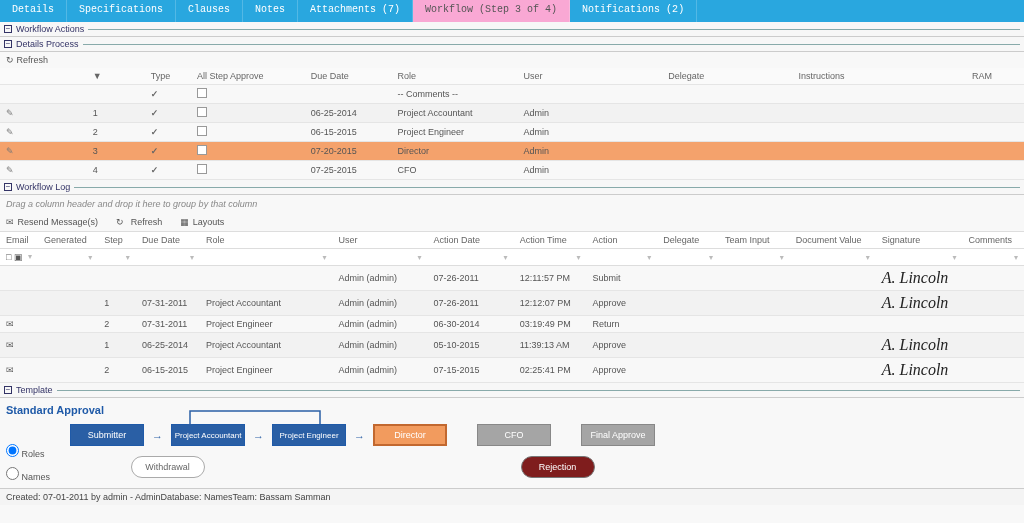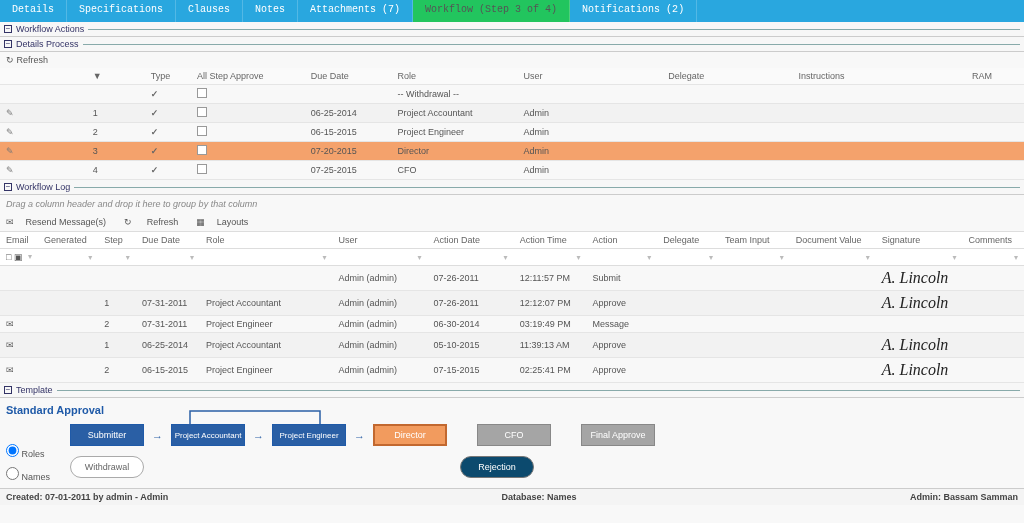--- a/index.html
+++ b/index.html
@@ -1,56 +1,56 @@
 <!DOCTYPE html>
 <html><head>
 <meta charset="utf-8">
 <style>
 * { box-sizing: border-box; margin: 0; padding: 0; }
 body { font-family: Arial, sans-serif; font-size: 10px; color: #555; background: #f8f8f8; width: 1024px; }
 .tabs { display: flex; background: #29a7df; height: 22px; font-family: Liberation Mono, monospace; }
 .tab { padding: 4px 12px; color: #fff; font-size: 10px; cursor: pointer; border-right: 1px solid rgba(255,255,255,0.2); }
-.tab.active { background: #22c55e; color: #555; }
+.tab.active { background: #f9a8d4; color: #555; }
 .panel-title { background: #f7f7f7; border-bottom: 1px solid #ccc; padding: 2px 4px; font-size: 9px; color: #336; display: flex; align-items: center; gap: 4px; }
 .panel-title .line { flex: 1; height: 1px; background: #8aa; }
 .toggle-icon { width: 8px; height: 8px; border: 1px solid #336; display: inline-flex; align-items: center; justify-content: center; font-size: 8px; line-height: 6px; }
 .toolbar { padding: 3px 6px; font-size: 9px; display: flex; gap: 14px; align-items: center; color: #555; }
 .refresh-icon::before { content: "↻"; margin-right: 3px; }
 table { border-collapse: collapse; width: 100%; font-size: 9px; }
 th, td { text-align: left; padding: 3px 6px; border-bottom: 1px solid #e5e5e5; white-space: nowrap; overflow: hidden; }
 th { background: #fafafa; font-weight: normal; color: #666; }
 .actions-table td:first-child { width: 60px; }
 .check::before { content: "✓"; color: #666; font-weight: bold; }
 .checkbox { width: 10px; height: 10px; border: 1px solid #999; display: inline-block; background: #fff; }
 .pencil::before { content: "✎"; color: #777; }
 tr.alt { background: #f2f2f2; }
 tr.highlight { background: #f4a26c; }
 .drag-hint { padding: 4px 6px; font-size: 9px; font-style: italic; color: #888; }
 .log-toolbar { display: flex; gap: 18px; padding: 4px 6px; font-size: 9px; align-items: center; border-bottom: 1px solid #ddd; }
-.log-toolbar .item { display: flex; align-items: center; gap: 12px; cursor: pointer; }
+.log-toolbar .item { display: flex; align-items: center; gap: 4px; cursor: pointer; }
 .env-icon::before { content: "✉"; }
 .grid-icon::before { content: "▦"; }
 .filter-row td, .header-row th { background: #fff; border-bottom: 1px solid #ddd; }
 .filter-funnel { float: right; color: #bbb; font-size: 8px; }
 .filter-funnel::before { content:"▾"; }
 .sig { font-family: "Brush Script MT", cursive; font-size: 16px; color: #222; font-style: italic; }
 .template-section { padding: 6px; }
 .std-approval { color: #1f5aa8; font-size: 11px; font-weight: bold; margin-bottom: 8px; }
 .wf-diagram { display: flex; align-items: flex-start; gap: 20px; }
 .radios { display: flex; flex-direction: column; gap: 8px; font-size: 9px; margin-top: 20px; justify-content: space-between; }
 .flow { display: flex; flex-direction: column; gap: 10px; }
-.flow-row { display: flex; align-items: center; gap: 8px; }
+.flow-row { display: flex; align-items: center; gap: 8px; justify-content: center; }
 .node { min-width: 74px; height: 22px; display: flex; align-items: center; justify-content: center; font-size: 9px; color: #fff; border: 1px solid #1f5aa8; }
 .node.blue { background: #2a5fa5; }
 .node.orange { background: #f29b5e; border: 2px solid #c2682f; }
 .node.gray { background: #a5a5a5; border-color: #888; }
 .node.pill { border-radius: 12px; background: #fff; color: #666; border: 1px solid #aaa; }
-.node.pill-gray { border-radius: 12px; background: #0c4a6e; color: #fff; border: 1px solid #777; }
+.node.pill-gray { border-radius: 12px; background: #7f1d1d; color: #fff; border: 1px solid #777; }
 .arrow { color: #2a5fa5; font-size: 11px; }
-.footer { display: flex; justify-content: space-between; padding: 3px 6px; font-size: 9px; color: #444; border-top: 1px solid #ccc; background: #f4f4f4; font-weight: bold; }
+.footer { display: flex; padding: 3px 6px; font-size: 9px; color: #444; border-top: 1px solid #ccc; background: #f4f4f4; }
 .col-star{width:40px}.col-type{width:32px}.col-must{width:32px}.col-due{width:60px}.col-role{width:80px}.col-user{width:100px}.col-del{width:90px}.col-inst{width:120px}.col-ram{width:40px}
 .log-table th, .log-table td { border-right: 0; }
 .log-col-s{width:26px}.log-col-gen{width:52px}.log-col-step{width:34px}.log-col-due{width:52px}.log-col-role{width:120px}.log-col-user{width:86px}.log-col-adate{width:78px}.log-col-atime{width:66px}.log-col-action{width:64px}.log-col-delegate{width:56px}.log-col-team{width:64px}.log-col-doc{width:74px}.log-col-sig{width:70px}.log-col-com{width:50px}
 .loop-arrow { position: relative; }
 .loop-svg { position: absolute; top: -18px; left: 0; }
 </style>
 </head>
 <body>
 
 <div class="tabs">
@@ -90,21 +90,21 @@
     <th class="col-del">Delegate</th>
     <th class="col-inst">Instructions</th>
     <th class="col-ram">RAM</th>
   </tr>
   <tr>
     <td></td>
         <td></td>
         <td><span class="check"></span></td>
     <td><span class="checkbox"></span></td>
     <td></td>
-        <td>-- Withdrawal --</td>
+        <td>-- Comments --</td>
         <td></td>
         <td></td>
         <td></td>
         <td></td>
   </tr>
   <tr class="alt">
     <td><span class="pencil"></span></td>
     <td>1</td>
     <td><span class="check"></span></td>
     <td><span class="checkbox"></span></td>
@@ -266,21 +266,21 @@
       </tr>
   <tr>
         <td><span class="env-icon"></span></td>
         <td></td>
         <td>2</td>
         <td>07-31-2011</td>
         <td>Project Engineer</td>
         <td>Admin (admin)</td>
         <td>06-30-2014</td>
         <td>03:19:49 PM</td>
-        <td>Message</td>
+        <td>Return</td>
         <td></td>
         <td></td>
         <td></td>
         <td class="sig"></td>
         <td></td>
       </tr>
   <tr class="alt">
         <td><span class="env-icon"></span></td>
         <td></td>
         <td>1</td>
@@ -350,14 +350,14 @@
         <span style="width:300px"></span>
         <div class="node pill-gray">Rejection</div>
       </div>
     </div>
   </div>
 </div>
 
 <div class="footer">
   <span><span>Created:</span> <span>07-01-2011 by admin - Admin</span></span>
   <span><span>Database:</span> <span>Names</span></span>
-  <span><span>Admin:</span> <span>Bassam Samman</span></span>
+  <span><span>Team:</span> <span>Bassam Samman</span></span>
 </div>
 
 </body></html>

